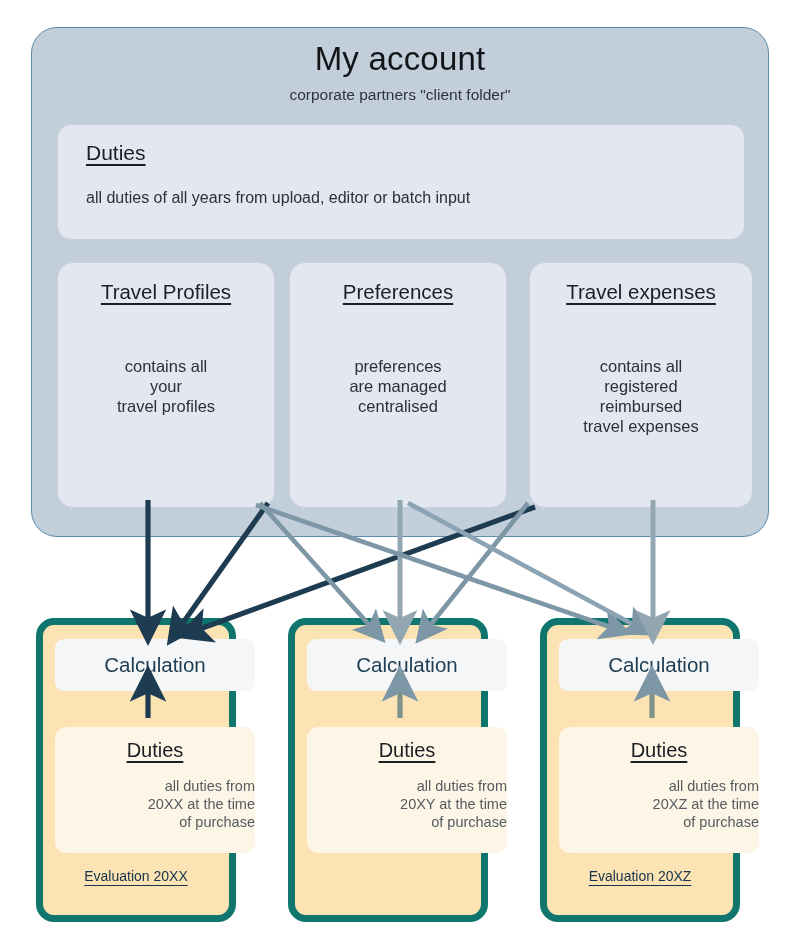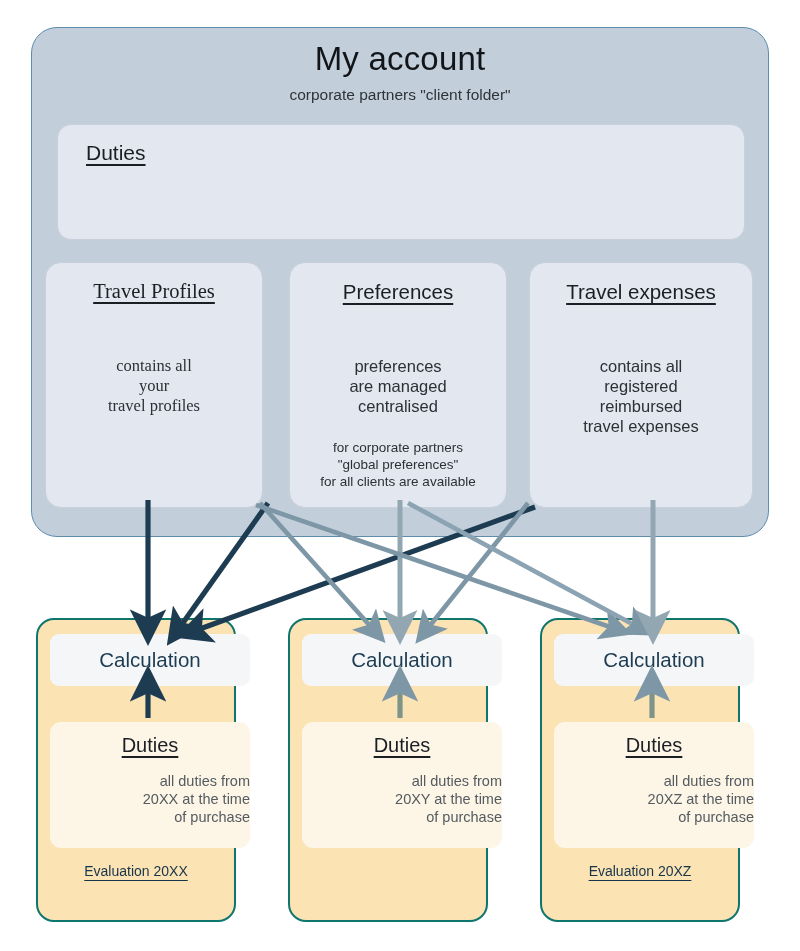--- a/index.html
+++ b/index.html
@@ -99,21 +99,21 @@
     top: 64px;
     font-size: 16px;
     color: #2b3136;
   }
 
   .col-card {
     top: 234px;
     height: 246px;
     border-radius: 16px;
   }
-  .col-a { left: 13px;  width: 218px; font-family: Liberation Serif, serif; }
+  .col-a { left: 25px;  width: 218px; }
   .col-b { left: 257px; width: 218px; }
   .col-c { left: 497px; width: 224px; }
 
   .col-head {
     position: absolute;
     left: 0;
     top: 17px;
     width: 100%;
     text-align: center;
     font-size: 20.5px;
@@ -146,21 +146,21 @@
   }
 
   
   .eval-panel {
     position: absolute;
     top: 618px;
     width: 200px;
     height: 304px;
     box-sizing: border-box;
     background: #fbe3b4;
-    border: 2px solid #0f766e;
+    border: 7px solid #0f766e;
     border-radius: 18px;
     z-index: 1;
   }
   .eval-1 { left: 36px; }
   .eval-2 { left: 288px; }
   .eval-3 { left: 540px; }
 
   .calc-box {
     position: absolute;
     left: 12px;
@@ -265,38 +265,36 @@
     <line x1="652" y1="718" x2="652" y2="688" stroke="#7f9489" stroke-width="5.2" marker-end="url(#head-gray)"></line>
   </svg>
 
   <div class="account-panel">
 
     <div class="account-title">My account</div>
     <div class="account-subtitle">corporate partners "client folder"</div>
 
     <div class="card duties-card">
       <div class="duties-head">Duties</div>
+      <div class="duties-body">all duties of all years from upload, editor or batch input</div>
     </div>
 
     <div class="card col-card col-a">
       <div class="col-head">Travel Profiles</div>
       <div class="col-body">contains all
 your
 travel profiles</div>
       <div class="col-note"></div>
     </div>
 
     <div class="card col-card col-b">
       <div class="col-head">Preferences</div>
       <div class="col-body">preferences
 are managed
 centralised</div>
-      <div class="col-note">for corporate partners
-"global preferences"
-for all clients are available</div>
     </div>
 
     <div class="card col-card col-c">
       <div class="col-head">Travel expenses</div>
       <div class="col-body">contains all
 registered
 reimbursed
 travel expenses</div>
       <div class="col-note"></div>
     </div>

